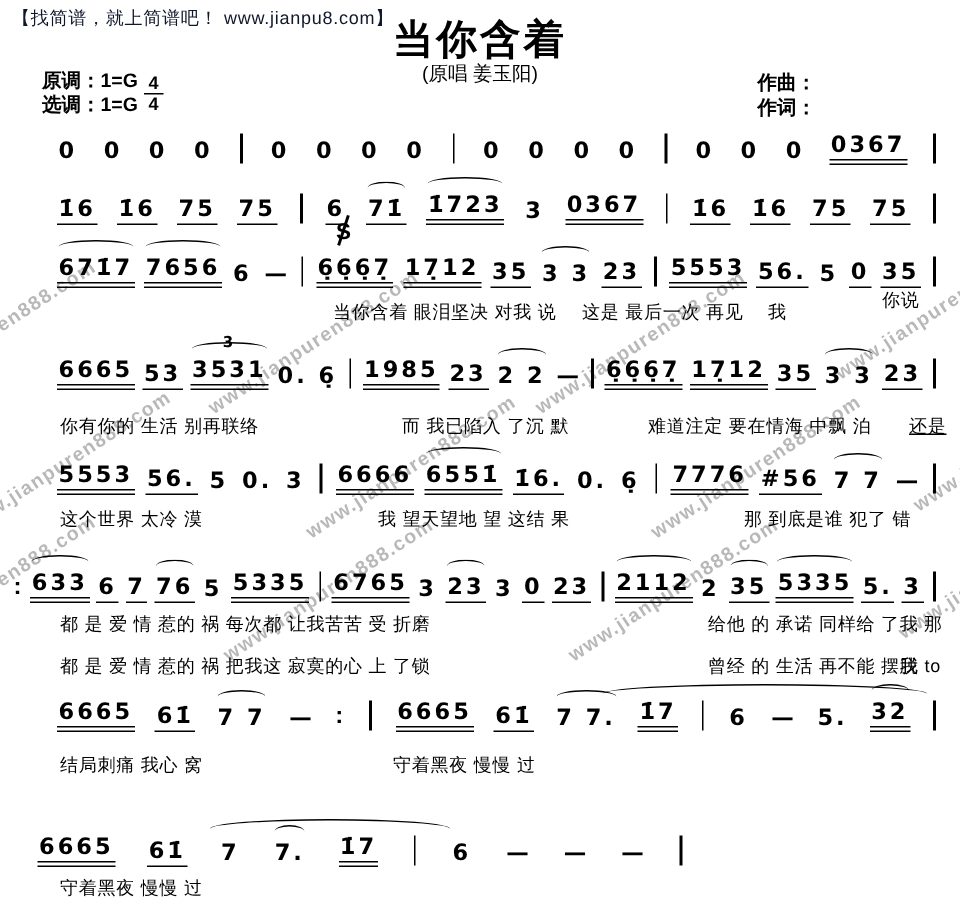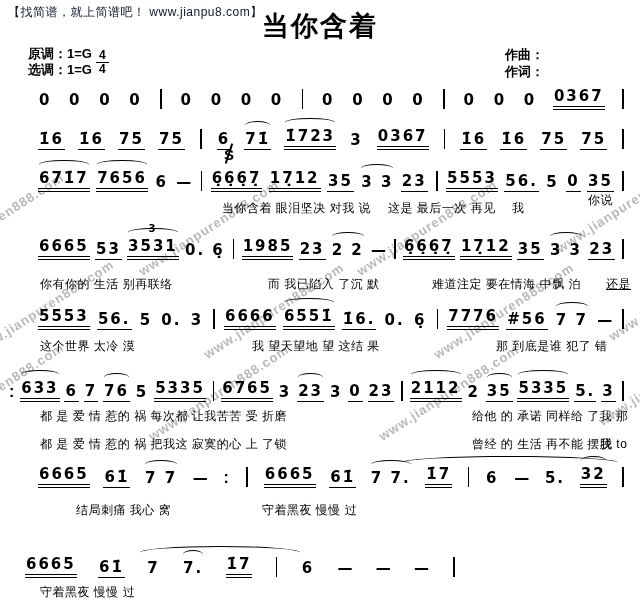--- a/index.html
+++ b/index.html
@@ -56,20 +56,21 @@
       <span class="wm" style="left: 435px; top: 348px;">www.jianpuren888.com</span>
       <span class="wm" style="left: 610px; top: 330px;">www.jianpuren888.com</span>
       <span class="wm" style="left: -75px; top: 428px;">www.jianpuren888.com</span>
       <span class="wm" style="left: 150px; top: 430px;">www.jianpuren888.com</span>
       <span class="wm" style="left: 380px; top: 430px;">www.jianpuren888.com</span>
       <span class="wm" style="left: 600px; top: 415px;">www.jianpuren888.com</span>
     </div>
 
   <div class="banner">【找简谱，就上简谱吧！ www.jianpu8.com】</div>
   <div class="title">当你含着</div>
+  <div class="subtitle">(原唱 姜玉阳)</div>
 
   <div class="keys">
     <div class="kcol">
       <div>原调：1=G</div>
       <div>选调：1=G</div>
     </div>
     <span class="frac">
       <span class="num">4</span>
       <span class="den">4</span>
     </span>
@@ -246,18 +247,18 @@
       <span class="lyr" style="left: 606px; top: 276px; text-decoration: underline;">还是</span>
       <span class="lyr" style="left: 40px; top: 338px;">这个世界 太冷 漠</span>
       <span class="lyr" style="left: 252px; top: 338px;">我 望天望地 望 这结 果</span>
       <span class="lyr" style="left: 40px; top: 408px;">都 是 爱 情 惹的 祸 每次都 让我苦苦 受 折磨</span>
       <span class="lyr" style="left: 496px; top: 338px;">那 到底是谁 犯了 错</span>
       <span class="lyr" style="left: 472px; top: 408px;">给他 的 承诺 同样给 了我</span>
       <span class="lyr" style="left: 616px; top: 408px;">那</span>
       <span class="lyr" style="left: 40px; top: 436px;">都 是 爱 情 惹的 祸 把我这 寂寞的心 上 了锁</span>
       <span class="lyr" style="left: 472px; top: 436px;">曾经 的 生活 再不能 摆脱</span>
       <span class="lyr" style="left: 600px; top: 436px;">我 to</span>
-      <span class="lyr" style="left: 40px; top: 502px; margin-left: 36px;">结局刺痛 我心 窝</span>
+      <span class="lyr" style="left: 40px; top: 502px;">结局刺痛 我心 窝</span>
       <span class="lyr" style="left: 262px; top: 502px;">守着黑夜 慢慢 过</span>
       <span class="lyr" style="left: 40px; top: 584px;">守着黑夜 慢慢 过</span>
     </div>
 
 </div>
 
 </body></html>

